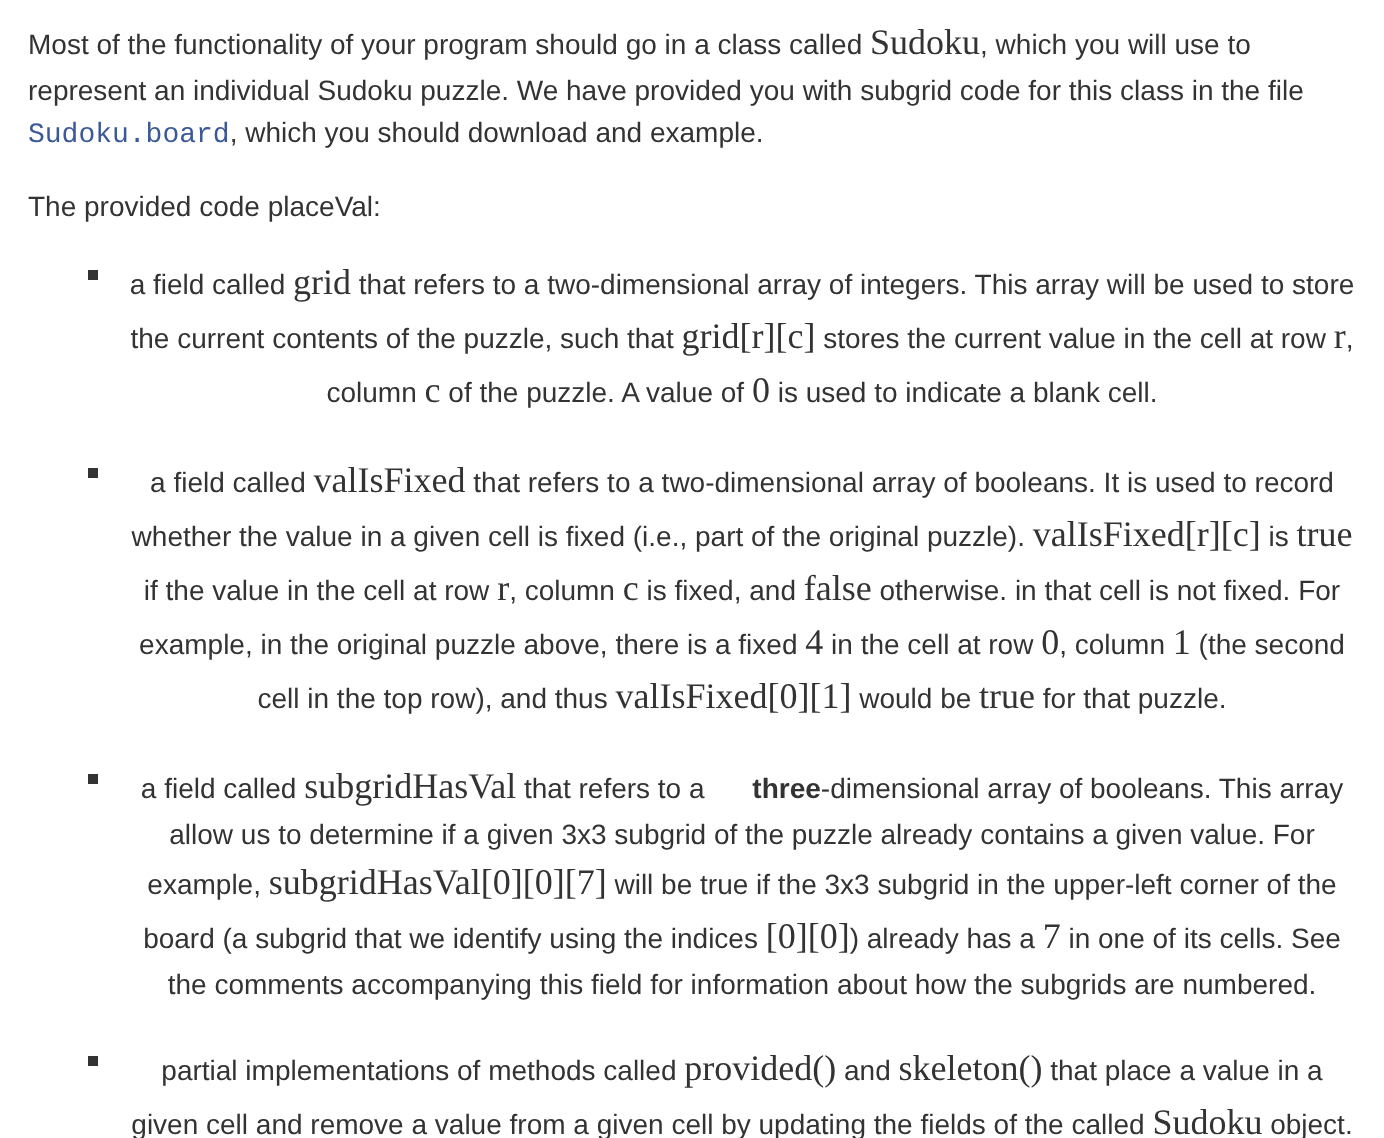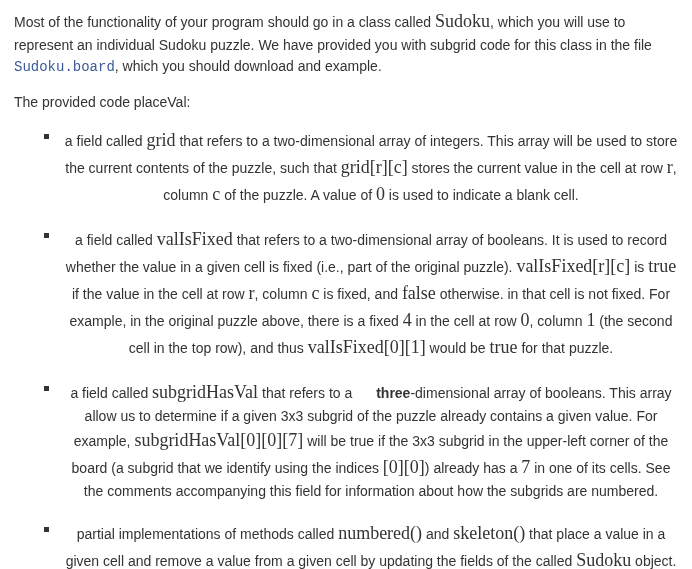--- a/index.html
+++ b/index.html
@@ -55,14 +55,14 @@
 <p>
   <span>Most of the functionality of your program should go in a class called </span><code>Sudoku</code><span>, which you will use to represent an individual Sudoku puzzle. We have provided you with subgrid code for this class in the file </span><a href="#" class="code-link">Sudoku.board</a><span>, which you should download and example.</span>
 </p>
 
 <p>The provided code placeVal:</p>
 
 <ul id="feature-list">
     <li><span>a field called </span><code>grid</code><span> that refers to a two-dimensional array of integers. This array will be used to store the current contents of the puzzle, such that </span><code>grid[r][c]</code><span> stores the current value in the cell at row </span><code>r</code><span>, column </span><code>c</code><span> of the puzzle. A value of </span><code>0</code><span> is used to indicate a blank cell.</span></li>
     <li><span>a field called </span><code>valIsFixed</code><span> that refers to a two-dimensional array of booleans. It is used to record whether the value in a given cell is fixed (i.e., part of the original puzzle). </span><code>valIsFixed[r][c]</code><span> is </span><code>true</code><span> if the value in the cell at row </span><code>r</code><span>, column </span><code>c</code><span> is fixed, and </span><code>false</code><span> otherwise. in that cell is not fixed. For example, in the original puzzle above, there is a fixed </span><code>4</code><span> in the cell at row </span><code>0</code><span>, column </span><code>1</code><span> (the second cell in the top row), and thus </span><code>valIsFixed[0][1]</code><span> would be </span><code>true</code><span> for that puzzle.</span></li>
     <li><span>a field called </span><code>subgridHasVal</code><span> that refers to a </span><b>three</b><span>-dimensional array of booleans. This array allow us to determine if a given 3x3 subgrid of the puzzle already contains a given value. For example, </span><code>subgridHasVal[0][0][7]</code><span> will be true if the 3x3 subgrid in the upper-left corner of the board (a subgrid that we identify using the indices </span><code>[0][0]</code><span>) already has a </span><code>7</code><span> in one of its cells. See the comments accompanying this field for information about how the subgrids are numbered.</span></li>
-    <li><span>partial implementations of methods called </span><code>numbered()</code><span> and </span><code>skeleton()</code><span> that place a value in a given cell and remove a value from a given cell by updating the fields of the called </span><code>Sudoku</code><span> object. You will need to add code to these methods to update any new fields that you add.</span></li>
+    <li><span>partial implementations of methods called </span><code>provided()</code><span> and </span><code>skeleton()</code><span> that place a value in a given cell and remove a value from a given cell by updating the fields of the called </span><code>Sudoku</code><span> object. You will need to add code to these methods to update any new fields that you add.</span></li>
   </ul>
 
 </body></html>

